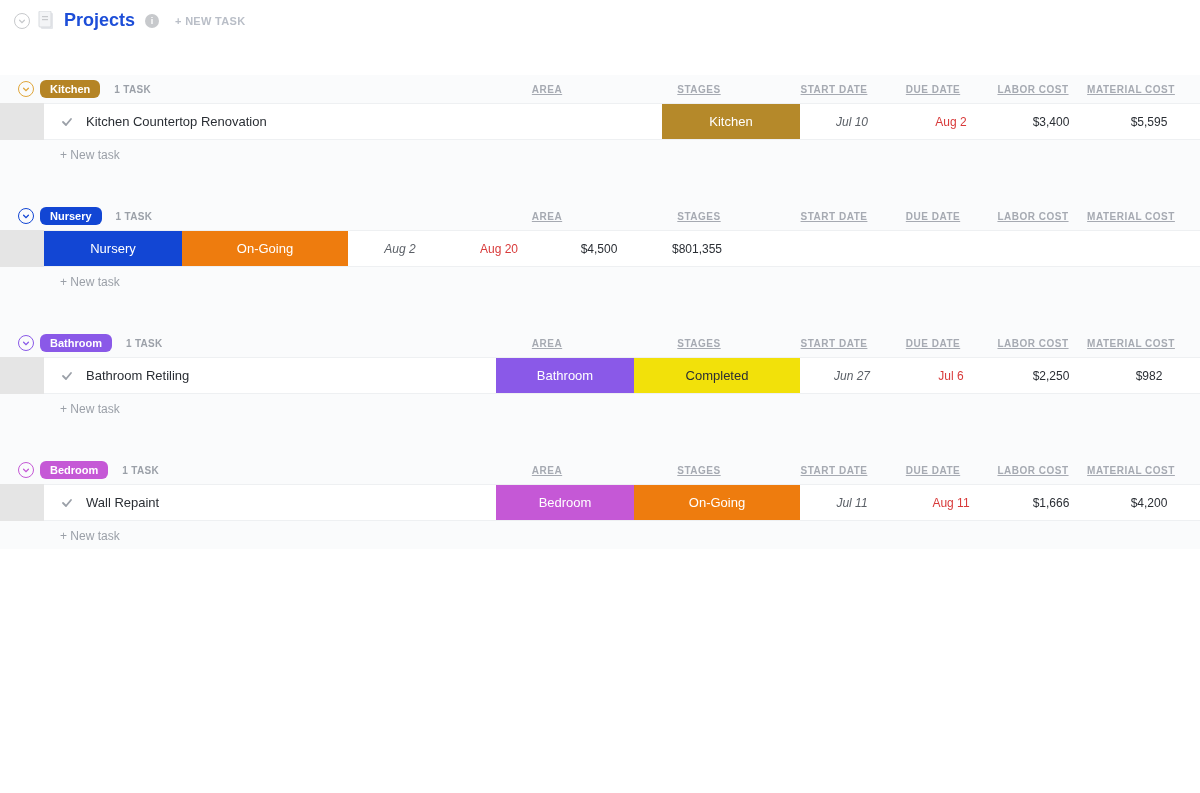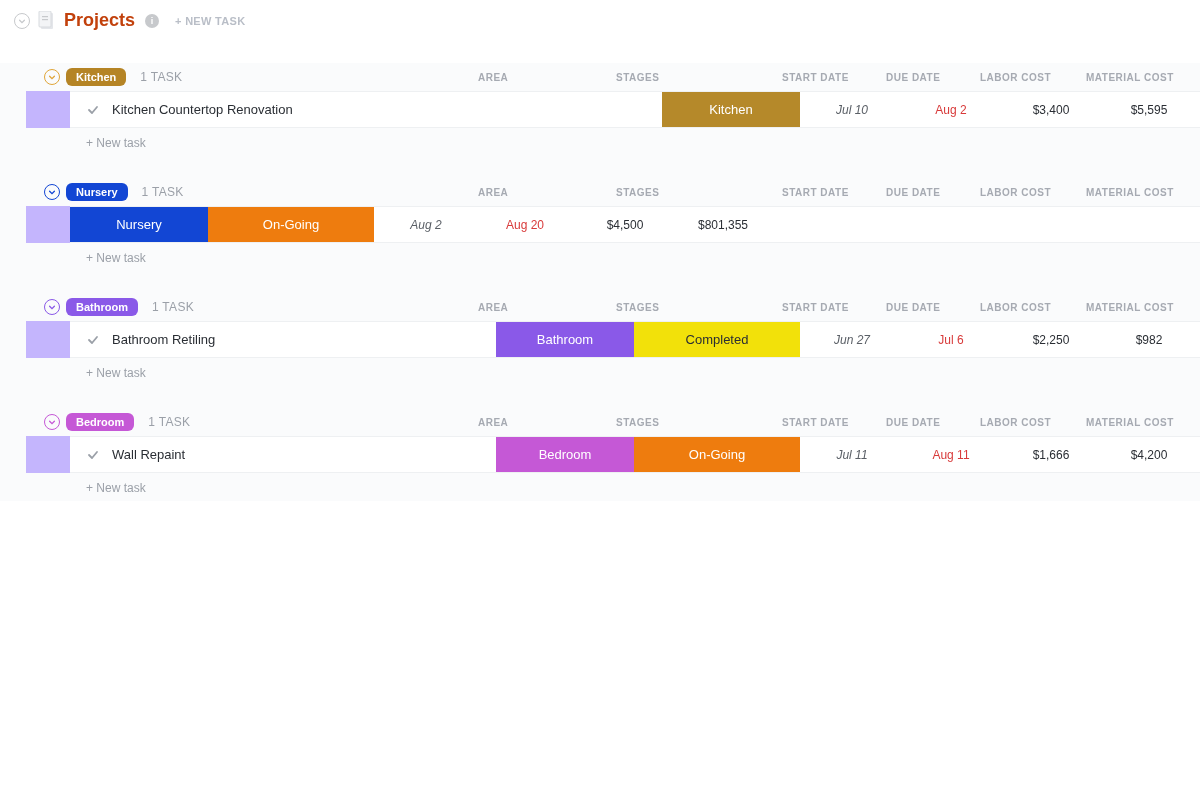--- a/index.html
+++ b/index.html
@@ -25,76 +25,76 @@
     display: flex; align-items: center; justify-content: center;
   }
   .chev-circle svg { width: 8px; height: 8px; }
   .chev-circle.colored { border-color: currentColor; }
   .doc-icon {
     width: 18px; height: 20px;
   }
   .title {
     font-size: 18px;
     font-weight: 600;
-    color: #c2410c;
+    color: #1d4ed8;
   }
   .info-icon {
     width: 14px; height: 14px;
     border-radius: 50%;
     background: #c7c9cc;
     color: #fff;
     font-size: 9px;
     font-weight: 700;
     display: flex; align-items:center; justify-content:center;
     margin-left: 2px;
   }
   .new-task-top {
     font-size: 11px;
     font-weight: 600;
     color: #b9bec7;
     letter-spacing: 0.3px;
     margin-left: 8px;
     cursor: pointer;
   }
   .group {
-    margin-top: 22px;
-    padding-left: 26px;
+    margin-top: 34px;
   }
   .group-header {
     display: flex;
     align-items: center;
     padding: 0 18px;
     height: 28px;
   }
   .pill {
     color: #fff;
     font-size: 11px;
     font-weight: 600;
     padding: 3px 10px;
     border-radius: 6px;
     margin-left: 6px;
   }
   .task-count {
-    font-size: 12px;
-    font-weight: 400;
+    font-size: 10px;
+    font-weight: 700;
     color: #9ba0a8;
     letter-spacing: 0.3px;
     margin-left: 14px;
   }
   .cols {
     display: flex;
     margin-left: auto;
   }
   .col-header {
     font-size: 10px;
     font-weight: 600;
     color: #a6aab2;
     letter-spacing: 0.5px;
-    text-align: left;
+    text-align: center;
     text-transform: uppercase;
+    text-decoration: underline;
   }
   .col-area   { width: 138px; }
   .col-stages { width: 166px; }
   .col-start  { width: 104px; }
   .col-due    { width: 94px; }
   .col-labor  { width: 106px; }
   .col-mat    { width: 96px; padding-right: 6px;}
 
   .task-row {
     display: flex;
@@ -137,21 +137,21 @@
   .new-task-row {
     font-size: 12px;
     color: #9ba0a8;
     padding: 8px 0 0 60px;
     cursor: pointer;
     background: #fafbfc;
     height: 28px;
     margin-left: 0;
   }
   .groups-wrap { background: #fafbfc; }
-  .group-body { background: #c4b5fd; }
+  .group-body { background: #e5e5e5; }
 </style>
 </head>
 <body>
 
 <div class="header">
   <span class="chev-circle">
     <svg viewBox="0 0 10 10">
         <path d="M2 4 L5 7 L8 4" stroke="#c7c9cc" stroke-width="1.6" fill="none" stroke-linecap="round"></path>
       </svg>
   </span>

